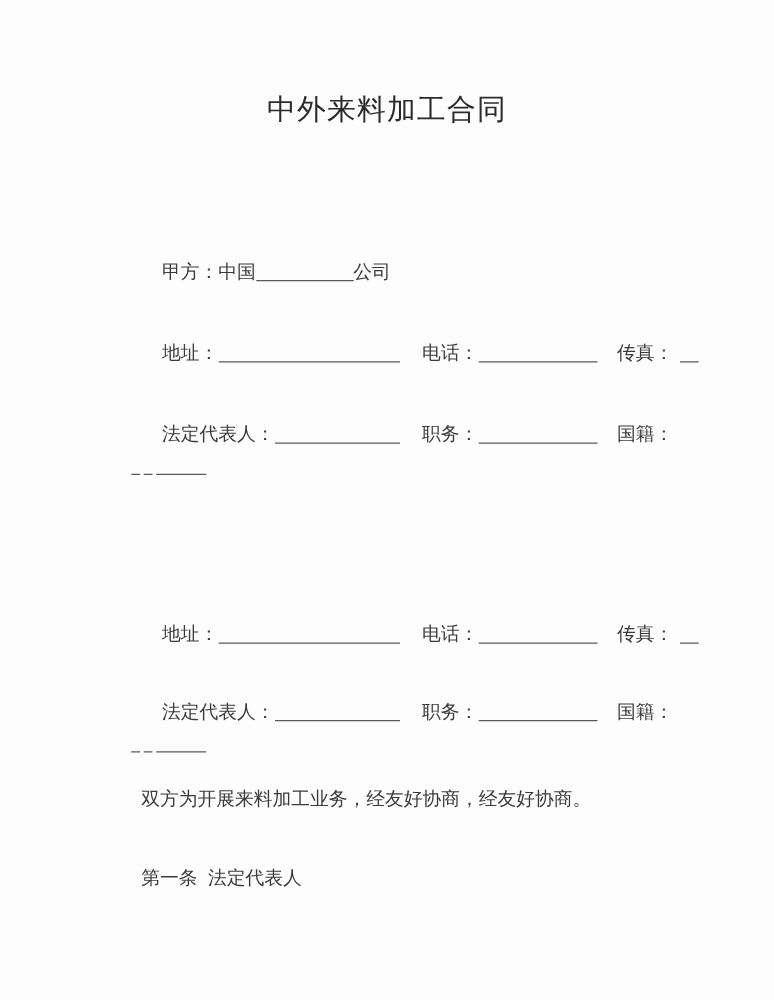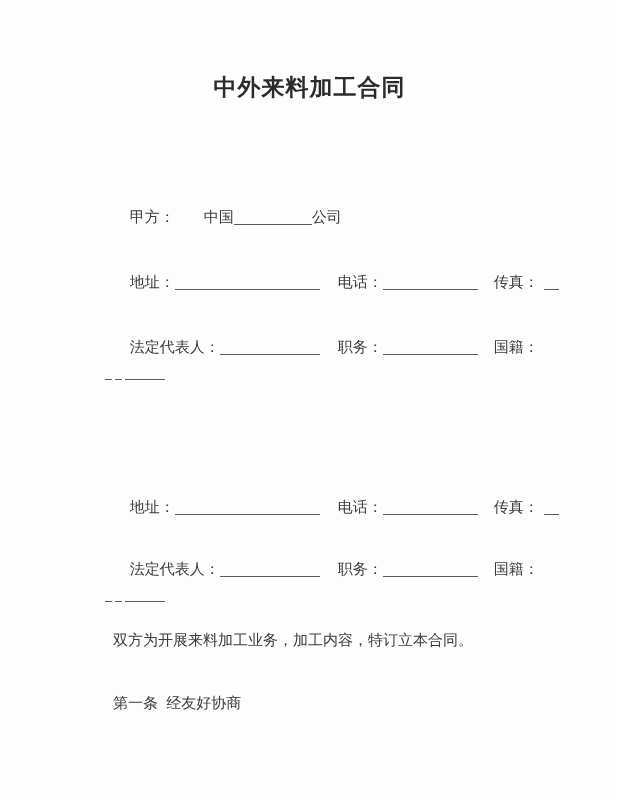--- a/index.html
+++ b/index.html
@@ -13,21 +13,21 @@
     width: 619px; height: 800px;
     background: #fdfdfd;
     overflow: hidden;
     color: #3a3a3a;
   }
   .title {
     position: absolute;
     top: 72px; left: 0; width: 100%;
     text-align: center;
     font-size: 23px;
-    font-weight: bold;
+    font-weight: normal;
     color: #2b2b2b;
     letter-spacing: 1px;
     line-height: 30px;
   }
   .line {
     position: absolute;
     left: 113px;
     font-size: 15px;
     line-height: 18px;
     white-space: pre;
@@ -45,21 +45,21 @@
   .seg { margin-right: 3px; }
 </style>
 </head>
 <body>
 
 <div class="page">
 
   <div class="title">中外来料加工合同</div>
 
   <div class="line" style="top:189px">
-    <span class="lbl">甲方：</span><span class="lbl" style="margin-left:29px">中国</span><span class="ul" style="width:78px"></span><span class="lbl">公司</span>
+    <span class="lbl">甲方：</span><span class="lbl" style="margin-left:0">中国</span><span class="ul" style="width:78px"></span><span class="lbl">公司</span>
   </div>
 
   <div class="line" style="top:254px">
     <span class="lbl">地址：</span><span class="ul" style="width:145px"></span><span class="lbl" style="margin-left:18px">电话：</span><span class="ul" style="width:95px"></span><span class="lbl" style="margin-left:16px">传真：</span><span class="ul" style="width:15px;margin-left:5px"></span>
   </div>
 
   <div class="line" style="top:319px">
     <span class="lbl">法定代表人：</span><span class="ul" style="width:100px"></span><span class="lbl" style="margin-left:18px">职务：</span><span class="ul" style="width:95px"></span><span class="lbl" style="margin-left:16px">国籍：</span>
   </div>
 
@@ -73,17 +73,17 @@
   </div>
 
   <div class="line" style="top:541px">
     <span class="lbl">法定代表人：</span><span class="ul" style="width:100px"></span><span class="lbl" style="margin-left:18px">职务：</span><span class="ul" style="width:95px"></span><span class="lbl" style="margin-left:16px">国籍：</span>
   </div>
 
   <div class="line cont" style="top:566px">
     <span class="ul seg" style="width:7px"></span><span class="ul seg" style="width:7px"></span><span class="ul" style="width:40px"></span>
   </div>
 
-  <div class="line" style="top:631px">双方为开展来料加工业务，加工内容，特订立本合同。</div>
+  <div class="line" style="top:631px">双方为开展来料加工业务，经友好协商，经友好协商。</div>
 
-  <div class="line" style="top:694px">第一条  经友好协商</div>
+  <div class="line" style="top:694px">第一条  法定代表人</div>
 
 </div>
 
 </body></html>

